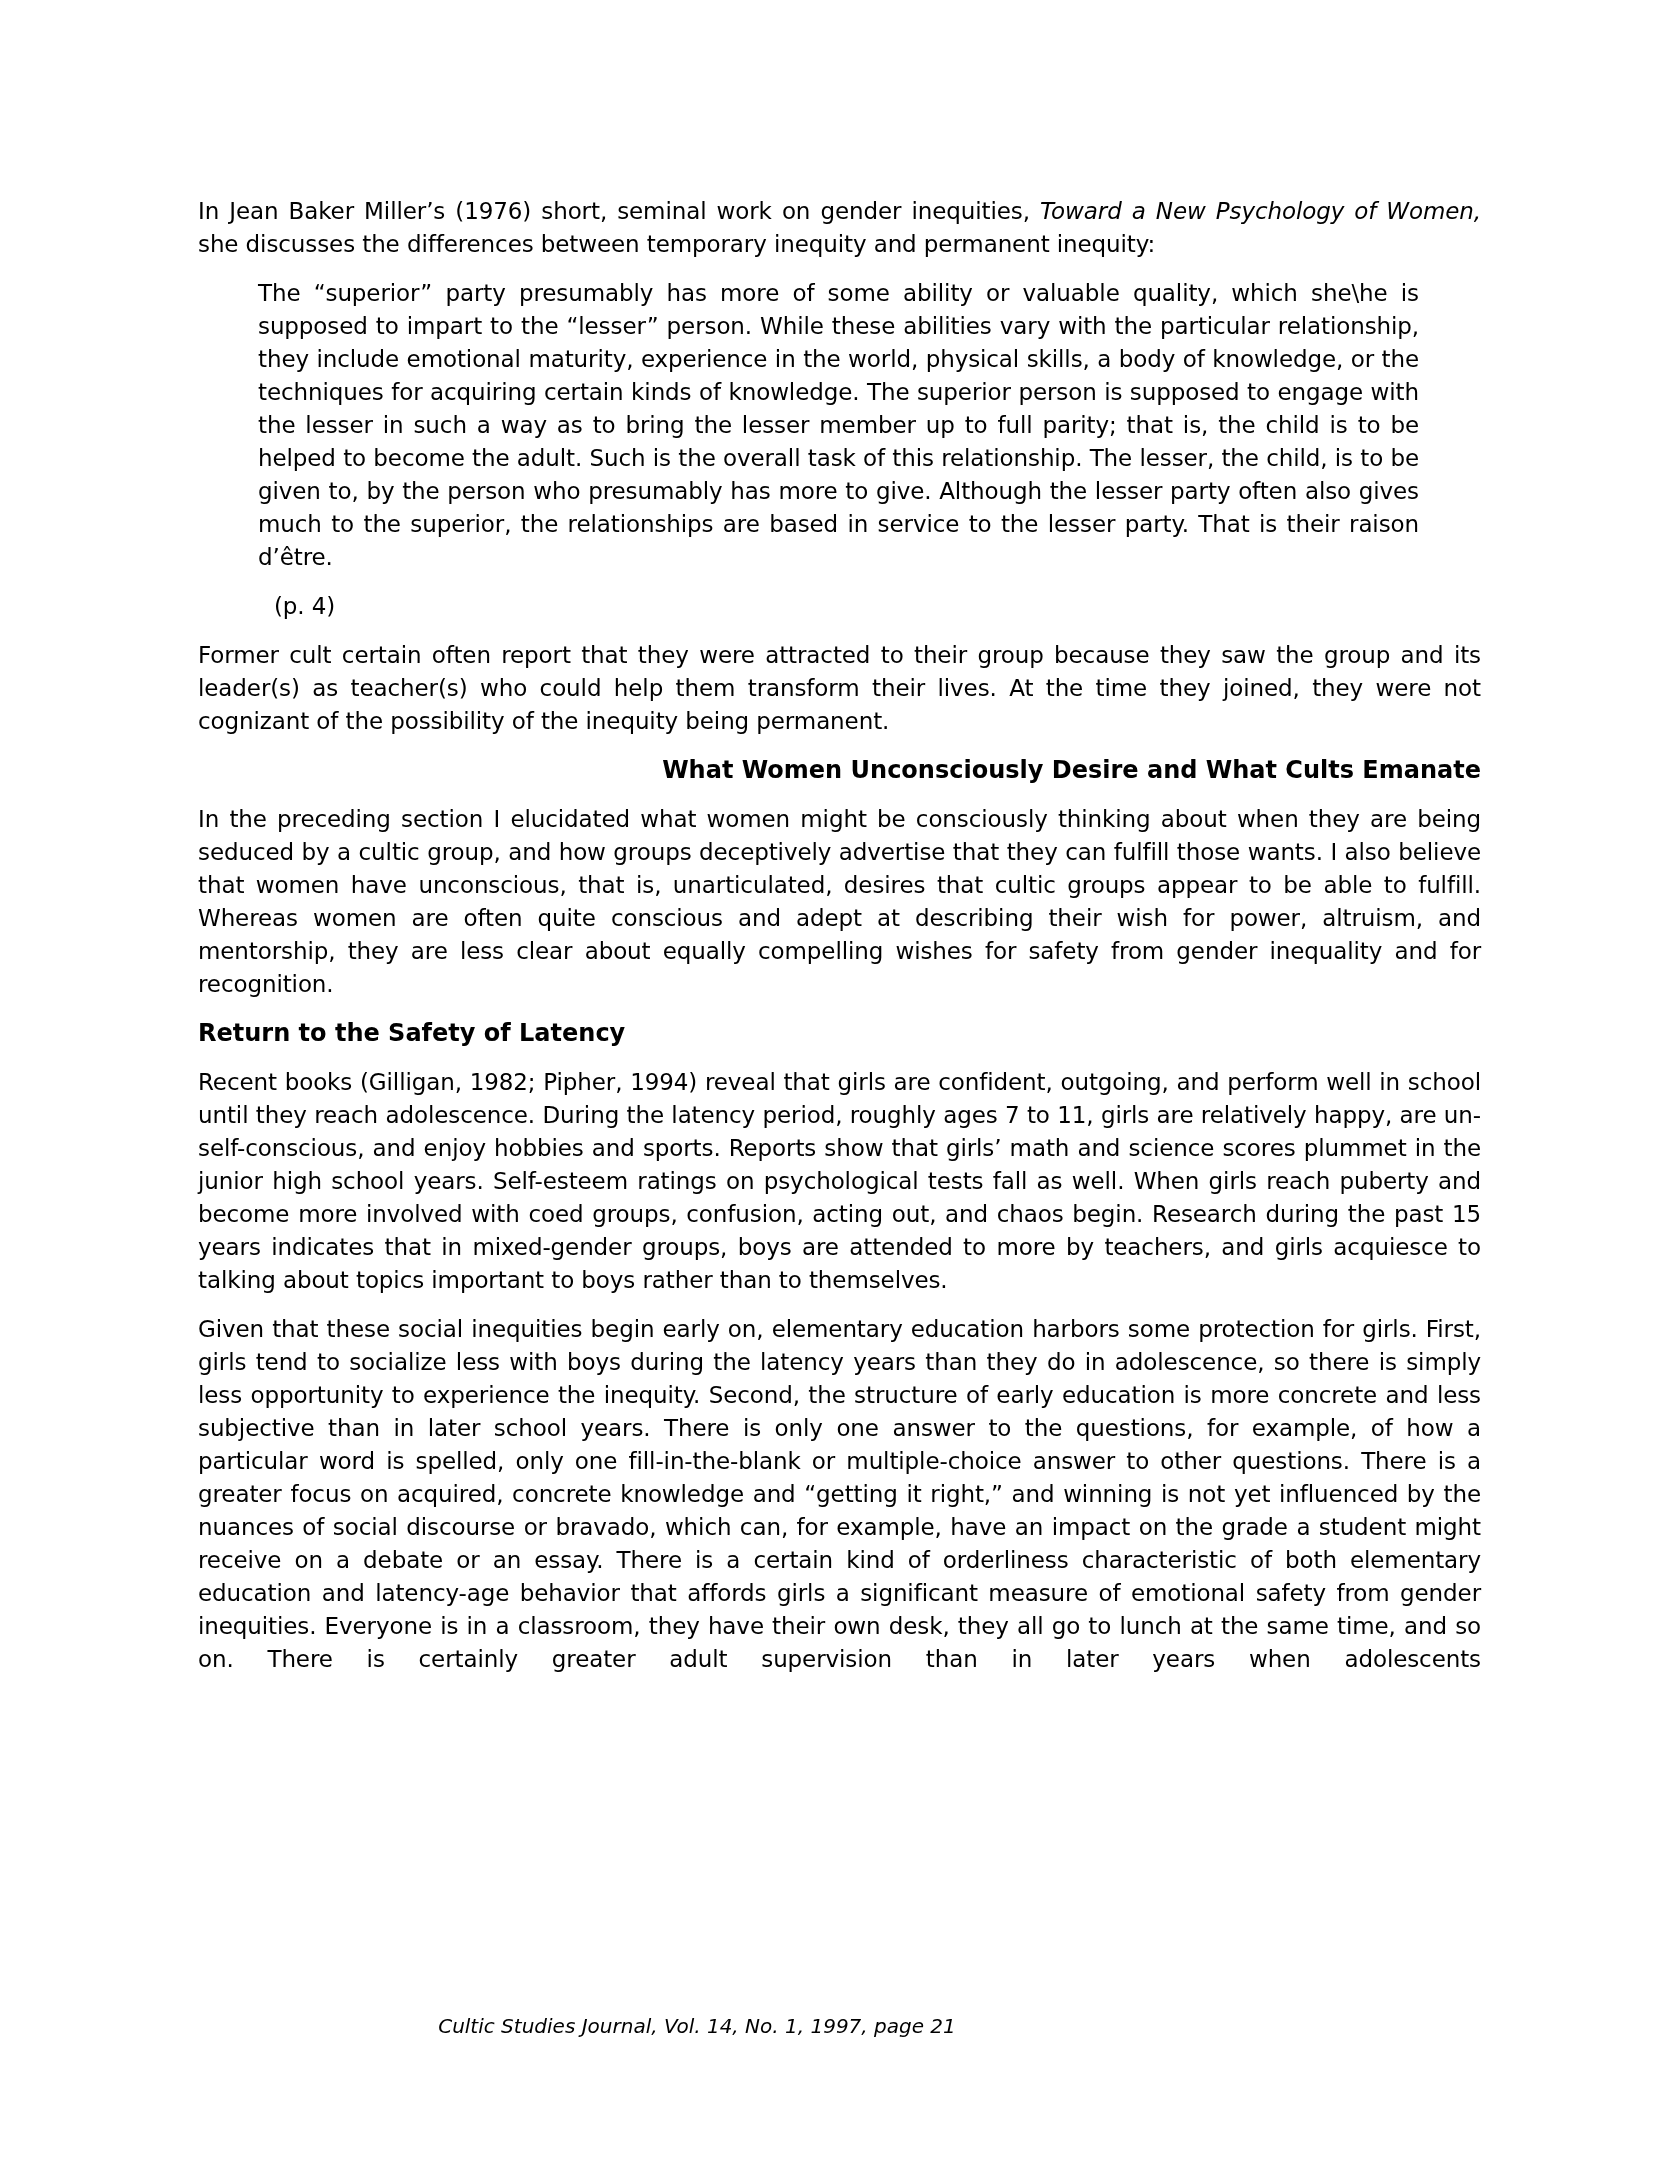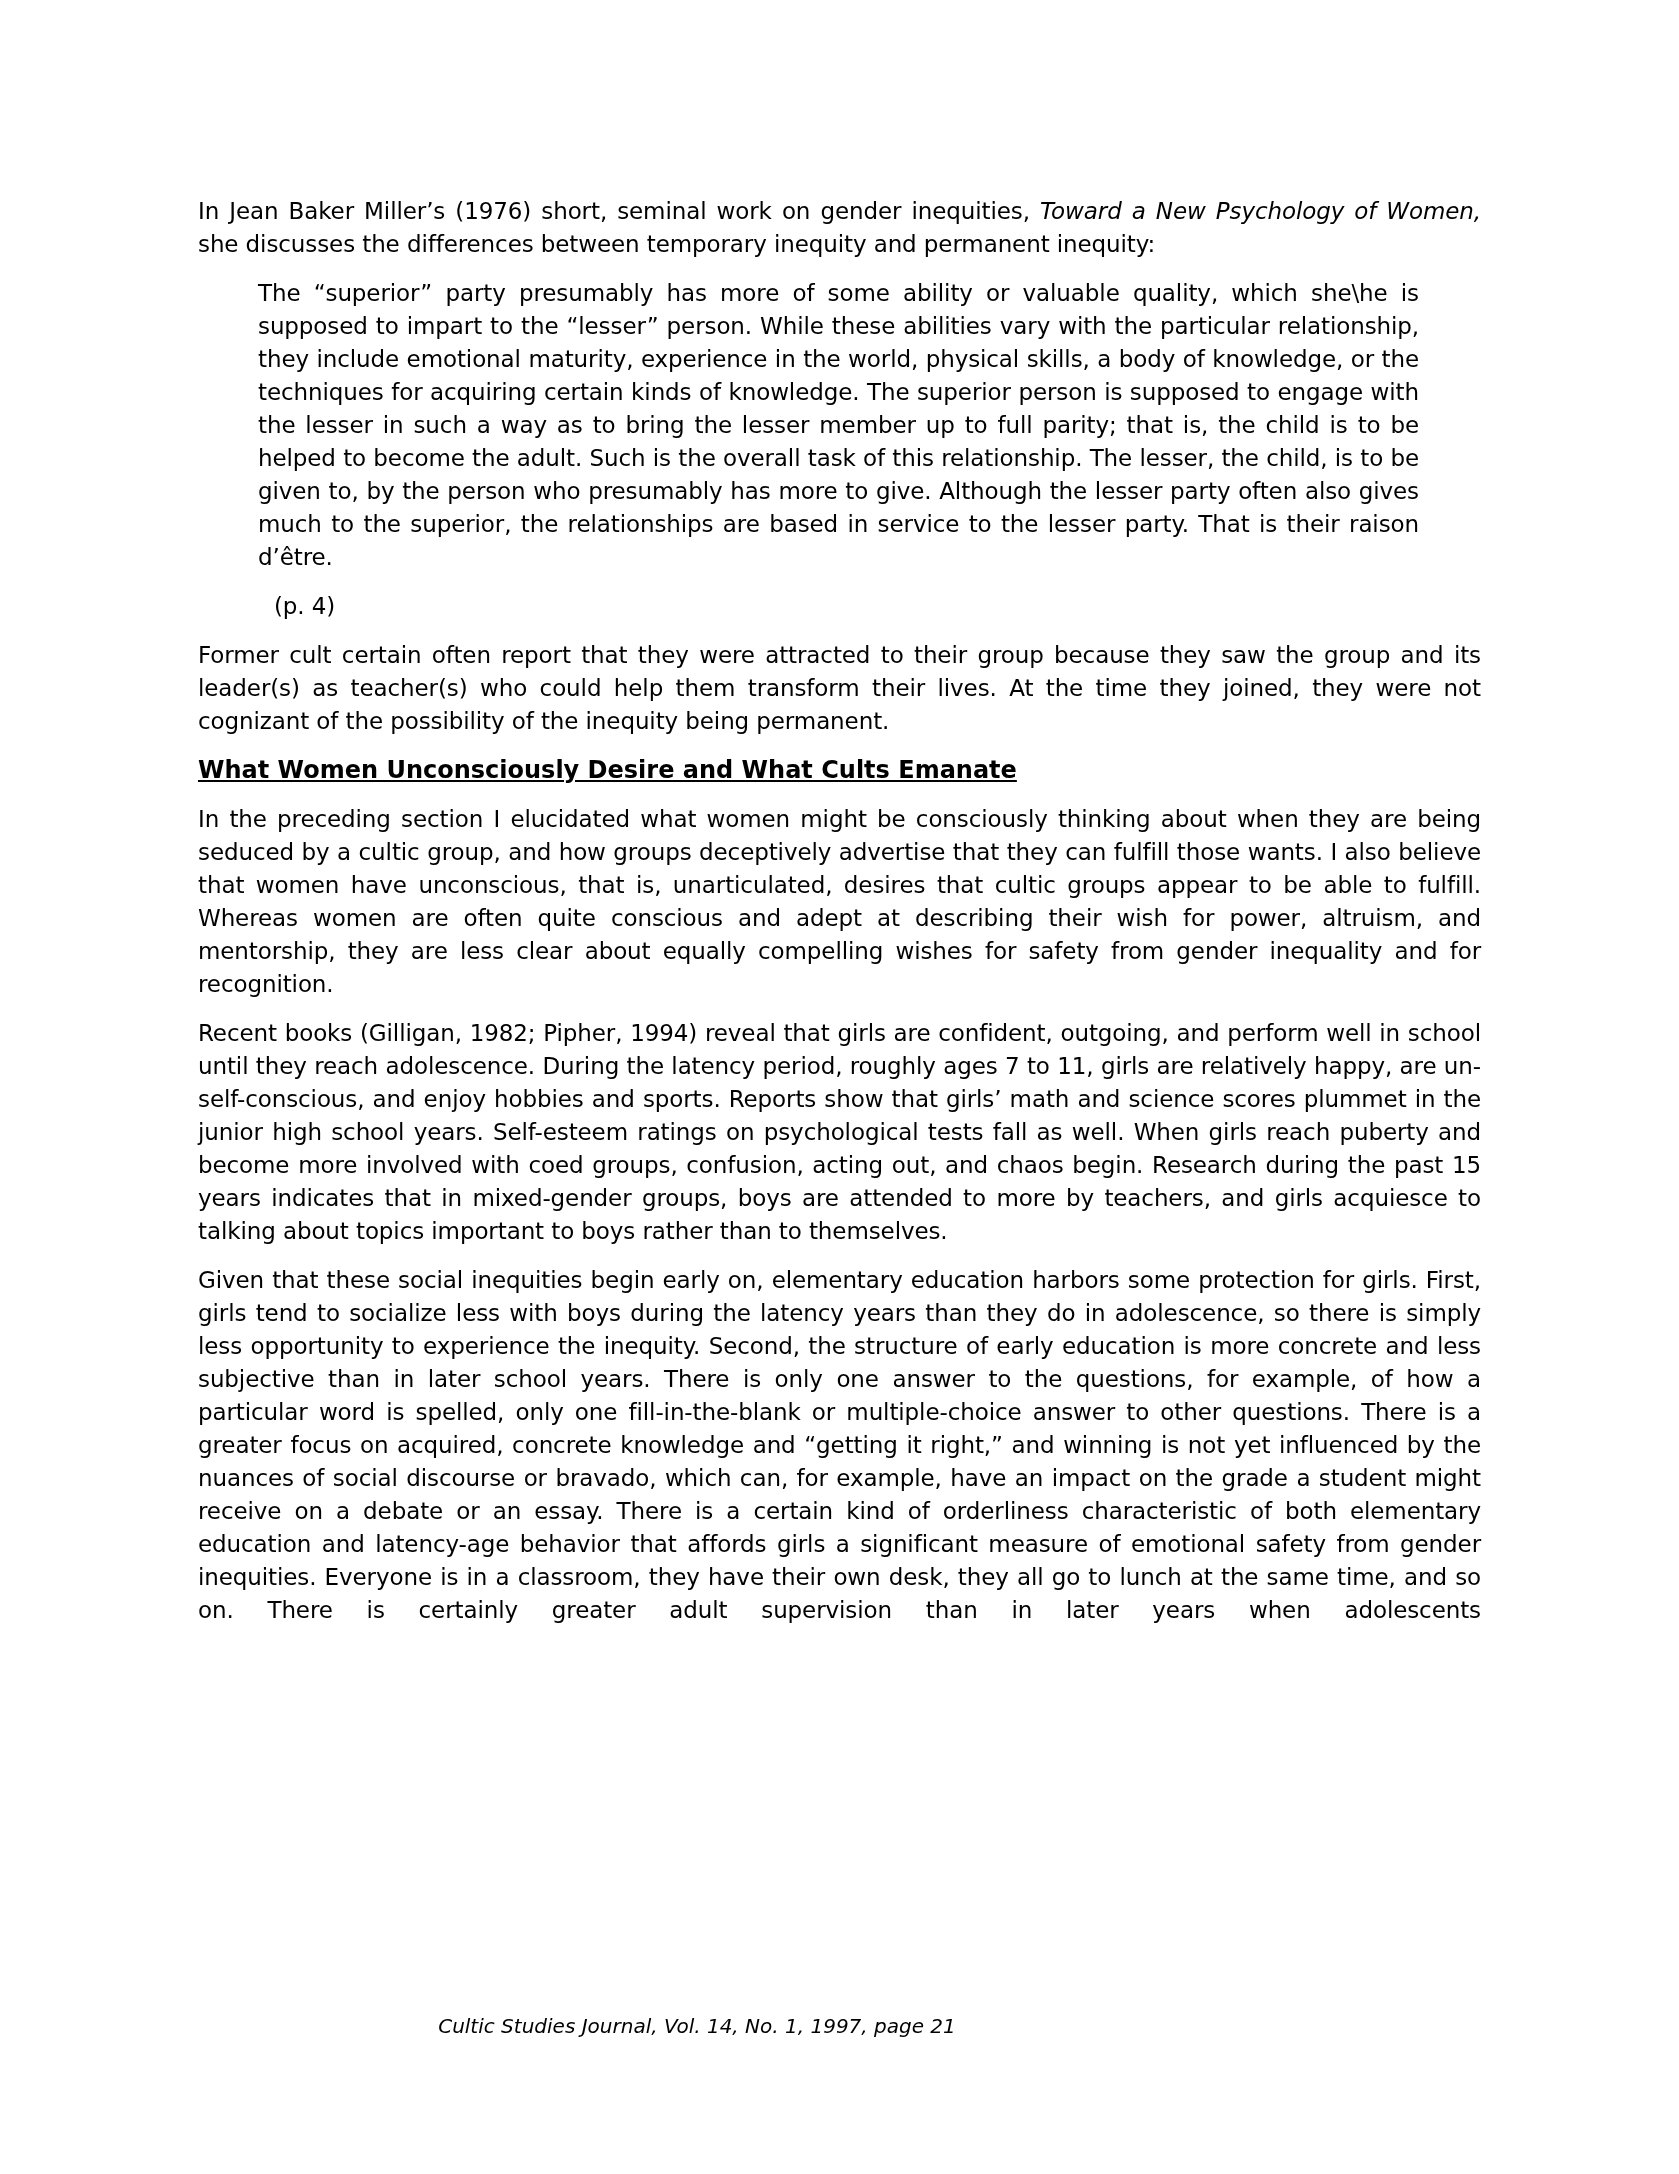--- a/index.html
+++ b/index.html
@@ -32,23 +32,22 @@
   .p.last-partial {
     text-align-last: justify;
   }
   .quote {
     margin: 16px 62px 16px 60px;
   }
   .heading-center {
     font-size: 24px;
     line-height: 33px;
     font-weight: bold;
-    text-align: left;
+    text-align: right;
     margin: 0 0 16px 0;
-    text-decoration: underline;
   }
   .heading-left {
     font-size: 24px;
     line-height: 33px;
     font-weight: bold;
     text-align: left;
     margin: 0 0 16px 0;
   }
   em { font-style: italic; }
   .footer {
@@ -73,20 +72,21 @@
     <p class="p" style="margin:0;">The “superior” party presumably has more of some ability or valuable quality, which she\he is supposed to impart to the “lesser” person. While these abilities vary with the particular relationship, they include emotional maturity, experience in the world, physical skills, a body of knowledge, or the techniques for acquiring certain kinds of knowledge. The superior person is supposed to engage with the lesser in such a way as to bring the lesser member up to full parity; that is, the child is to be helped to become the adult. Such is the overall task of this relationship. The lesser, the child, is to be given to, by the person who presumably has more to give. Although the lesser party often also gives much to the superior, the relationships are based in service to the lesser party. That is their raison d’être.</p>
     <p class="p" style="margin:16px; text-align:left;">(p. 4)</p>
   </div>
 
   <p class="p">Former cult certain often report that they were attracted to their group because they saw the group and its leader(s) as teacher(s) who could help them transform their lives. At the time they joined, they were not cognizant of the possibility of the inequity being permanent.</p>
 
   <h2 class="heading-center">What Women Unconsciously Desire and What Cults Emanate</h2>
 
   <p class="p">In the preceding section I elucidated what women might be consciously thinking about when they are being seduced by a cultic group, and how groups deceptively advertise that they can fulfill those wants. I also believe that women have unconscious, that is, unarticulated, desires that cultic groups appear to be able to fulfill. Whereas women are often quite conscious and adept at describing their wish for power, altruism, and mentorship, they are less clear about equally compelling wishes for safety from gender inequality and for recognition.</p>
 
+  <h3 class="heading-left">Return to the Safety of Latency</h3>
 
   <p class="p">Recent books (Gilligan, 1982; Pipher, 1994) reveal that girls are confident, outgoing, and perform well in school until they reach adolescence. During the latency period, roughly ages 7 to 11, girls are relatively happy, are un-self-conscious, and enjoy hobbies and sports. Reports show that girls’ math and science scores plummet in the junior high school years. Self-esteem ratings on psychological tests fall as well. When girls reach puberty and become more involved with coed groups, confusion, acting out, and chaos begin. Research during the past 15 years indicates that in mixed-gender groups, boys are attended to more by teachers, and girls acquiesce to talking about topics important to boys rather than to themselves.</p>
 
   <p class="p last-partial">Given that these social inequities begin early on, elementary education harbors some protection for girls. First, girls tend to socialize less with boys during the latency years than they do in adolescence, so there is simply less opportunity to experience the inequity. Second, the structure of early education is more concrete and less subjective than in later school years. There is only one answer to the questions, for example, of how a particular word is spelled, only one fill-in-the-blank or multiple-choice answer to other questions. There is a greater focus on acquired, concrete knowledge and “getting it right,” and winning is not yet influenced by the nuances of social discourse or bravado, which can, for example, have an impact on the grade a student might receive on a debate or an essay. There is a certain kind of orderliness characteristic of both elementary education and latency-age behavior that affords girls a significant measure of emotional safety from gender inequities. Everyone is in a classroom, they have their own desk, they all go to lunch at the same time, and so on. There is certainly greater adult supervision than in later years when adolescents</p>
 
 </div>
 
 <div class="footer">Cultic Studies Journal, Vol. 14, No. 1, 1997, page 21</div>
 
 

